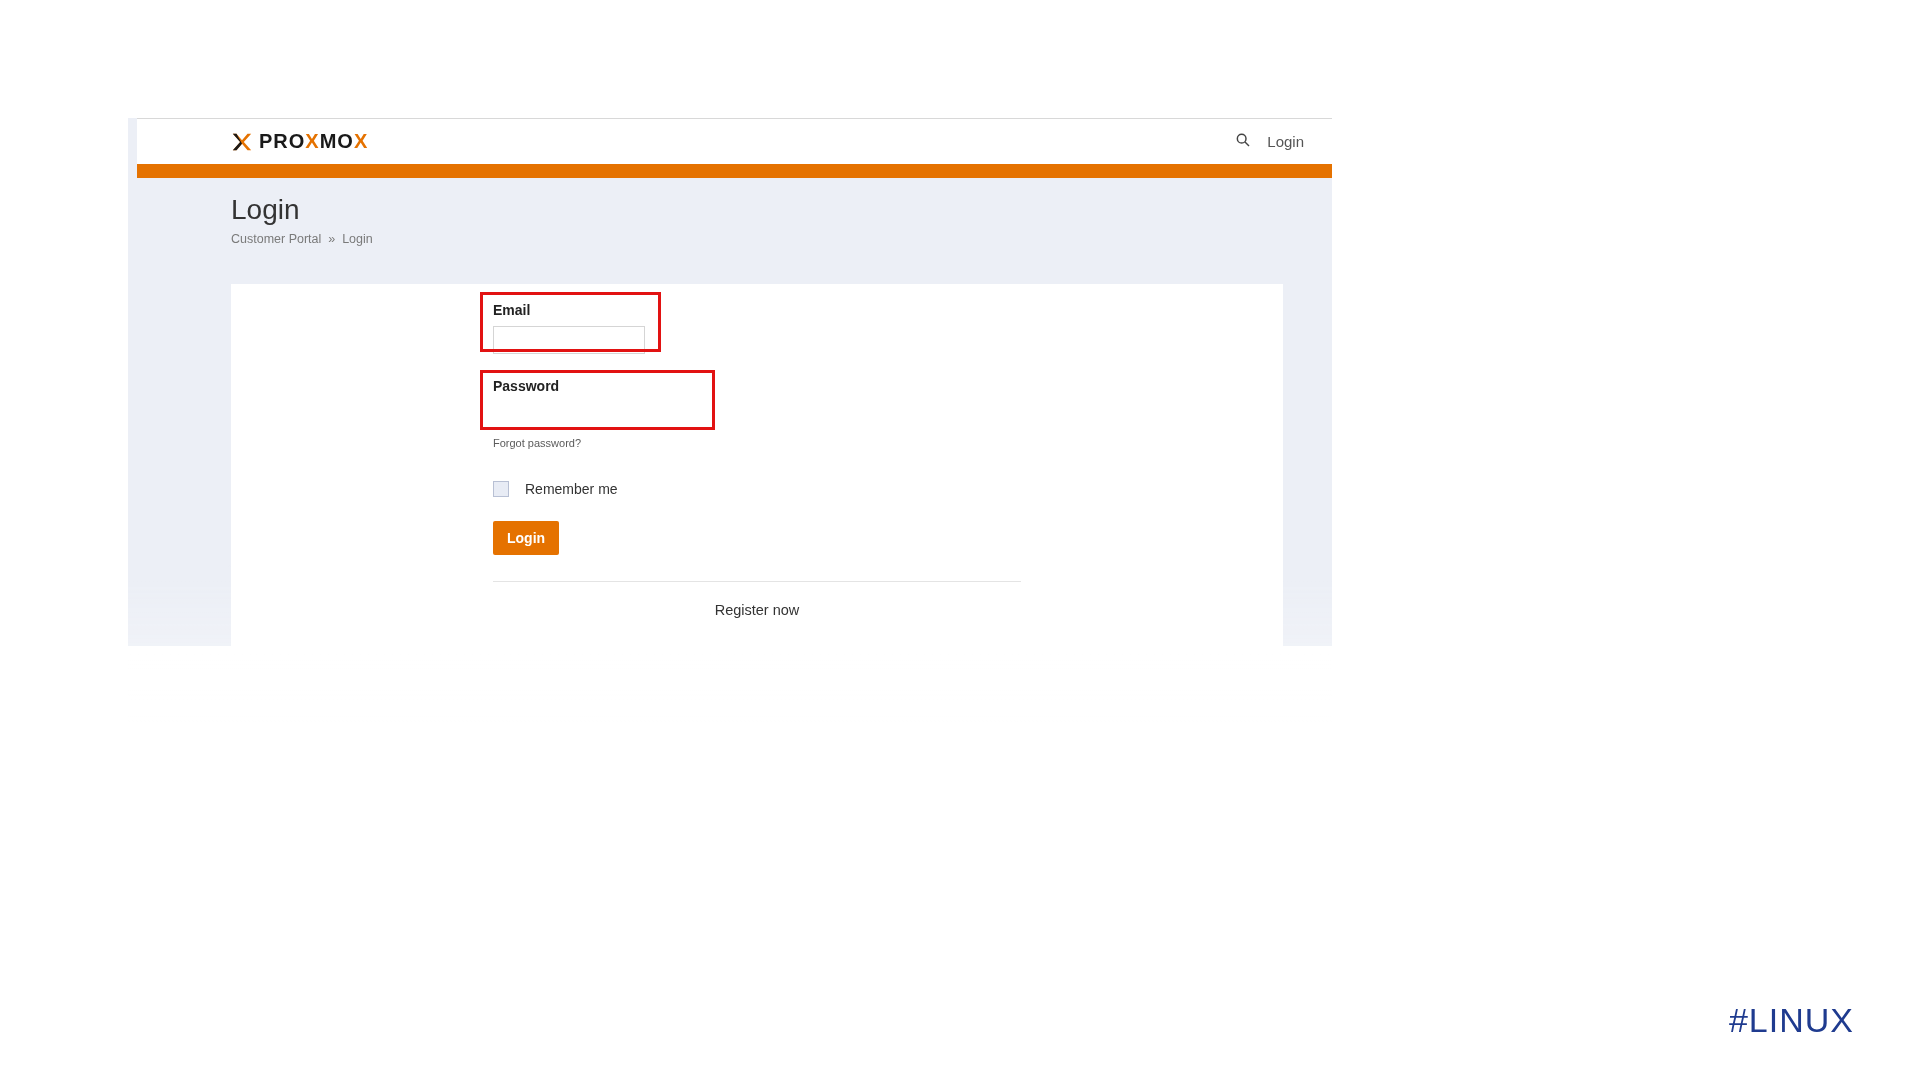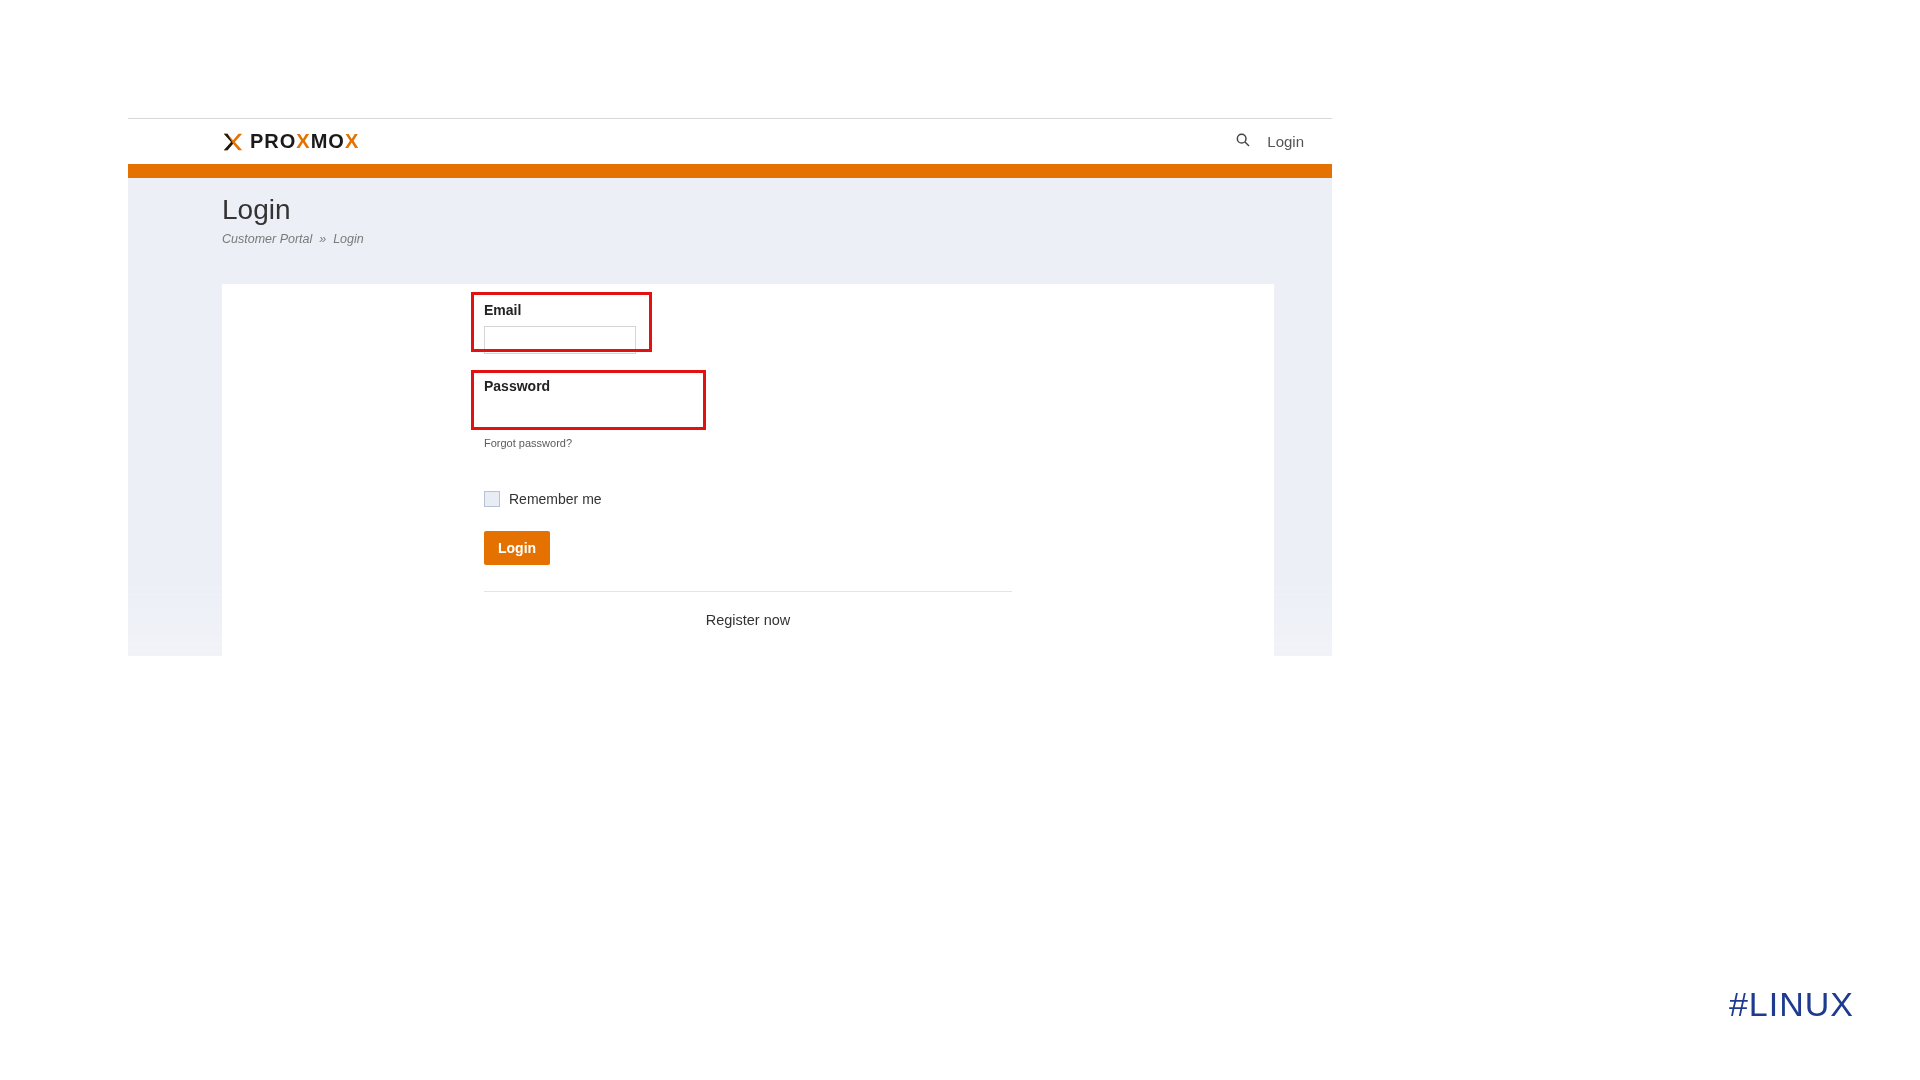--- a/index.html
+++ b/index.html
@@ -10,20 +10,21 @@
     height: 1080px;
     position: relative;
     overflow: hidden;
   }
   .page-region {
     position: absolute;
     left: 128px;
     top: 118px;
     width: 1204px;
     background: #eceff6;
+    padding-left: 9px;
   }
   .top-divider {
     width: 100%;
     height: 1px;
     background: #d8d8d8;
   }
   .header-bar {
     background: #ffffff;
     height: 45px;
     display: flex;
@@ -67,21 +68,20 @@
   }
   .page-title {
     font-size: 28px;
     font-weight: 400;
     color: #333;
   }
   .breadcrumb {
     font-size: 12.5px;
     color: #7a7a7a;
     margin-top: 6px;
-    font-style: italic;
   }
   .breadcrumb a { color: #7a7a7a; text-decoration: none; }
   .card {
     background: #ffffff;
     margin: 22px 0 0 94px;
     width: 1052px;
     padding: 18px 0 28px 0;
     position: relative;
   }
   .form-inner {
@@ -128,22 +128,22 @@
   .forgot-link {
     font-size: 11px;
     color: #5b5b5b;
     text-decoration: none;
     display: inline-block;
     margin-top: 4px;
   }
   .remember-row {
     display: flex;
     align-items: center;
-    gap: 9px;
-    margin-top: 40px;
+    gap: 16px;
+    margin-top: 30px;
   }
   .checkbox {
     width: 16px;
     height: 16px;
     border: 1px solid #b8c0d4;
     background: #e8ecf5;
   }
   .remember-label {
     font-size: 14px;
     color: #333;
@@ -205,21 +205,21 @@
     pointer-events: none;
   }
   .reflection-fade {
     position: absolute;
     inset: 0;
     background: linear-gradient(to bottom, rgba(255,255,255,0) 0%, rgba(255,255,255,1) 80%);
   }
   .hashtag {
     position: absolute;
     right: 66px;
-    bottom: 56px;
+    bottom: 40px;
     font-size: 34px;
     font-weight: 500;
     color: #1f3b8f;
     letter-spacing: 1px;
   }
   .card, .title-area, .header-bar, .orange-strip { position: relative; z-index: 1; }
   .pw-spacer { height: 25px; }
 </style>
 </head>
 <body>

